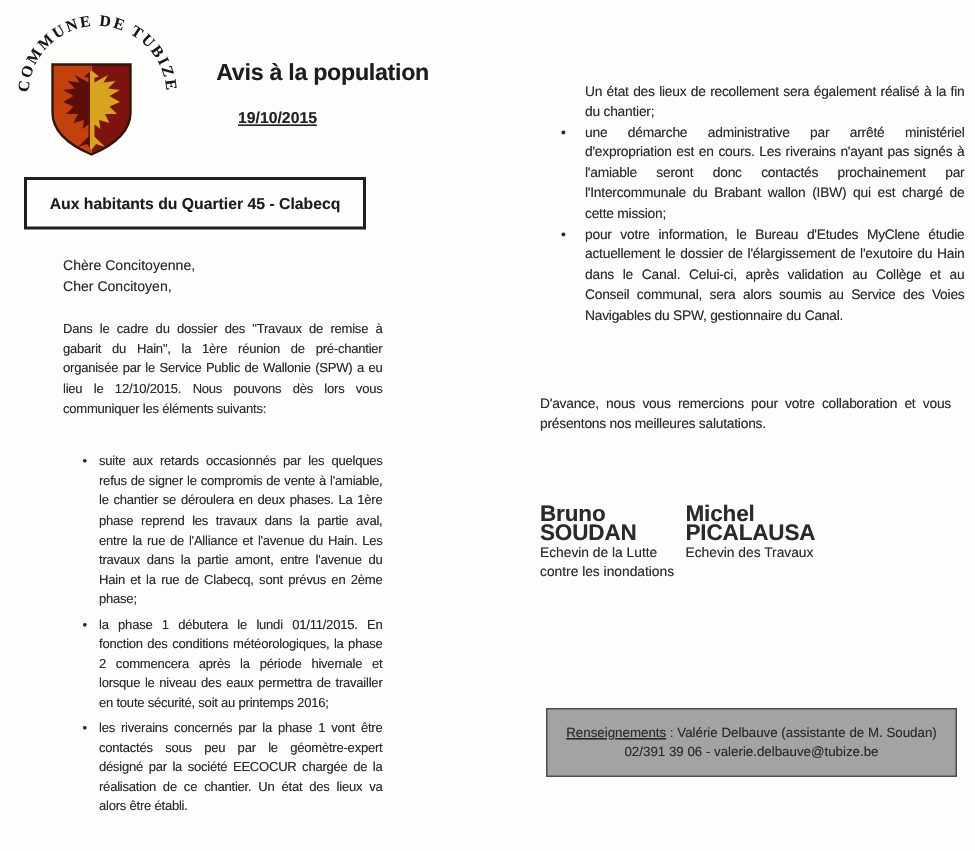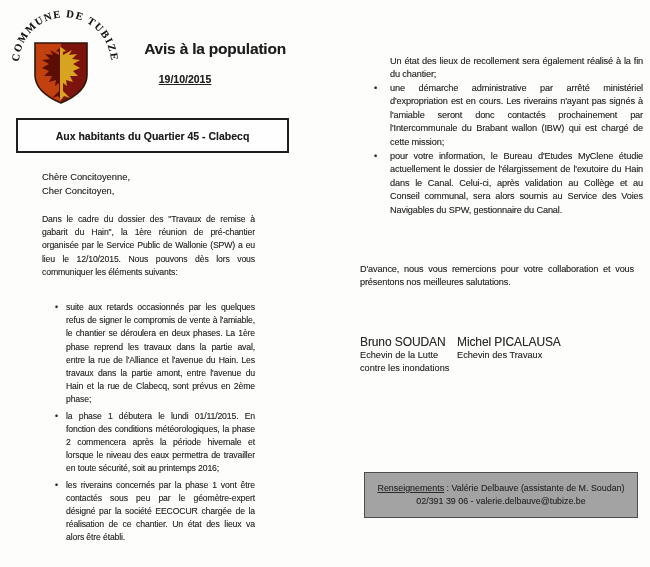--- a/index.html
+++ b/index.html
@@ -21,21 +21,21 @@
   
   .title {
     position:absolute; left:84px; top:40px; width:202px; text-align:right;
     font-weight:bold; font-size:15.5px; color:#1d1d1d; letter-spacing:-0.2px;
   }
   .date {
     position:absolute; left:84px; top:73px; width:202px; text-align:center;
     font-weight:bold; font-size:10.5px; color:#222;text-decoration:underline;
   }
   .banner {
-    position:absolute; left:16px; top:118px; width:273px; height:35px;
+    position:absolute; left:16px; top:118px; width:228px; height:35px;
     border:2px solid #1e1e1e; display:flex; align-items:center; justify-content:center;
     font-weight:bold; font-size:10.5px; color:#1d1d1d; background:#fefefe;
   }
   .salutation { position:absolute; left:42px; top:170px; font-size:9.4px; line-height:13.5px; }
   .intro {
     position:absolute; left:42px; top:213px; width:213px;
     font-size:8.7px; line-height:13.2px; letter-spacing:-0.15px; text-align:justify;
   }
   .blist { list-style:none; position:absolute; }
   .blist li { position:relative; text-align:justify; letter-spacing:-0.15px; }
@@ -48,21 +48,21 @@
     position:absolute; left:65px; top:43px; width:253px;
     font-size:9.2px; line-height:13.4px; letter-spacing:-0.15px; text-align:justify;
   }
   .blist-2 { left:49px; top:70px; width:269px; font-size:9.2px; line-height:13.4px; }
   .blist-2 li { padding-left:16px; margin-bottom:1px; }
   .closing {
     position:absolute; left:35px; top:251px; width:274px;
     font-size:9.2px; line-height:13.4px; letter-spacing:-0.15px; text-align:justify;
   }
   .sig { position:absolute; top:324px; font-size:9.2px; line-height:13px; }
-  .sig .sig-name { font-weight:normal; font-size:12px; letter-spacing:-0.1px; display:block; }
+  .sig .sig-name { font-weight:bold; font-size:15px; letter-spacing:-0.1px; display:block; }
   .sig-1 { left:35px;  width:99px; }
   .sig-2 { left:132px; width:104px; }
   .sig-3 { left:237px; width:86px; }
   .contact-box {
     position:absolute; left:39px; top:460px; width:274px; height:46px;
     border:1px solid #4d4d4d; background:#a3a3a3;
     display:flex; flex-direction:column; align-items:center; justify-content:center;
     font-size:8.9px; line-height:13.5px; text-align:center; padding:2px 3px;
   }
   .contact-label { text-decoration:underline; }

